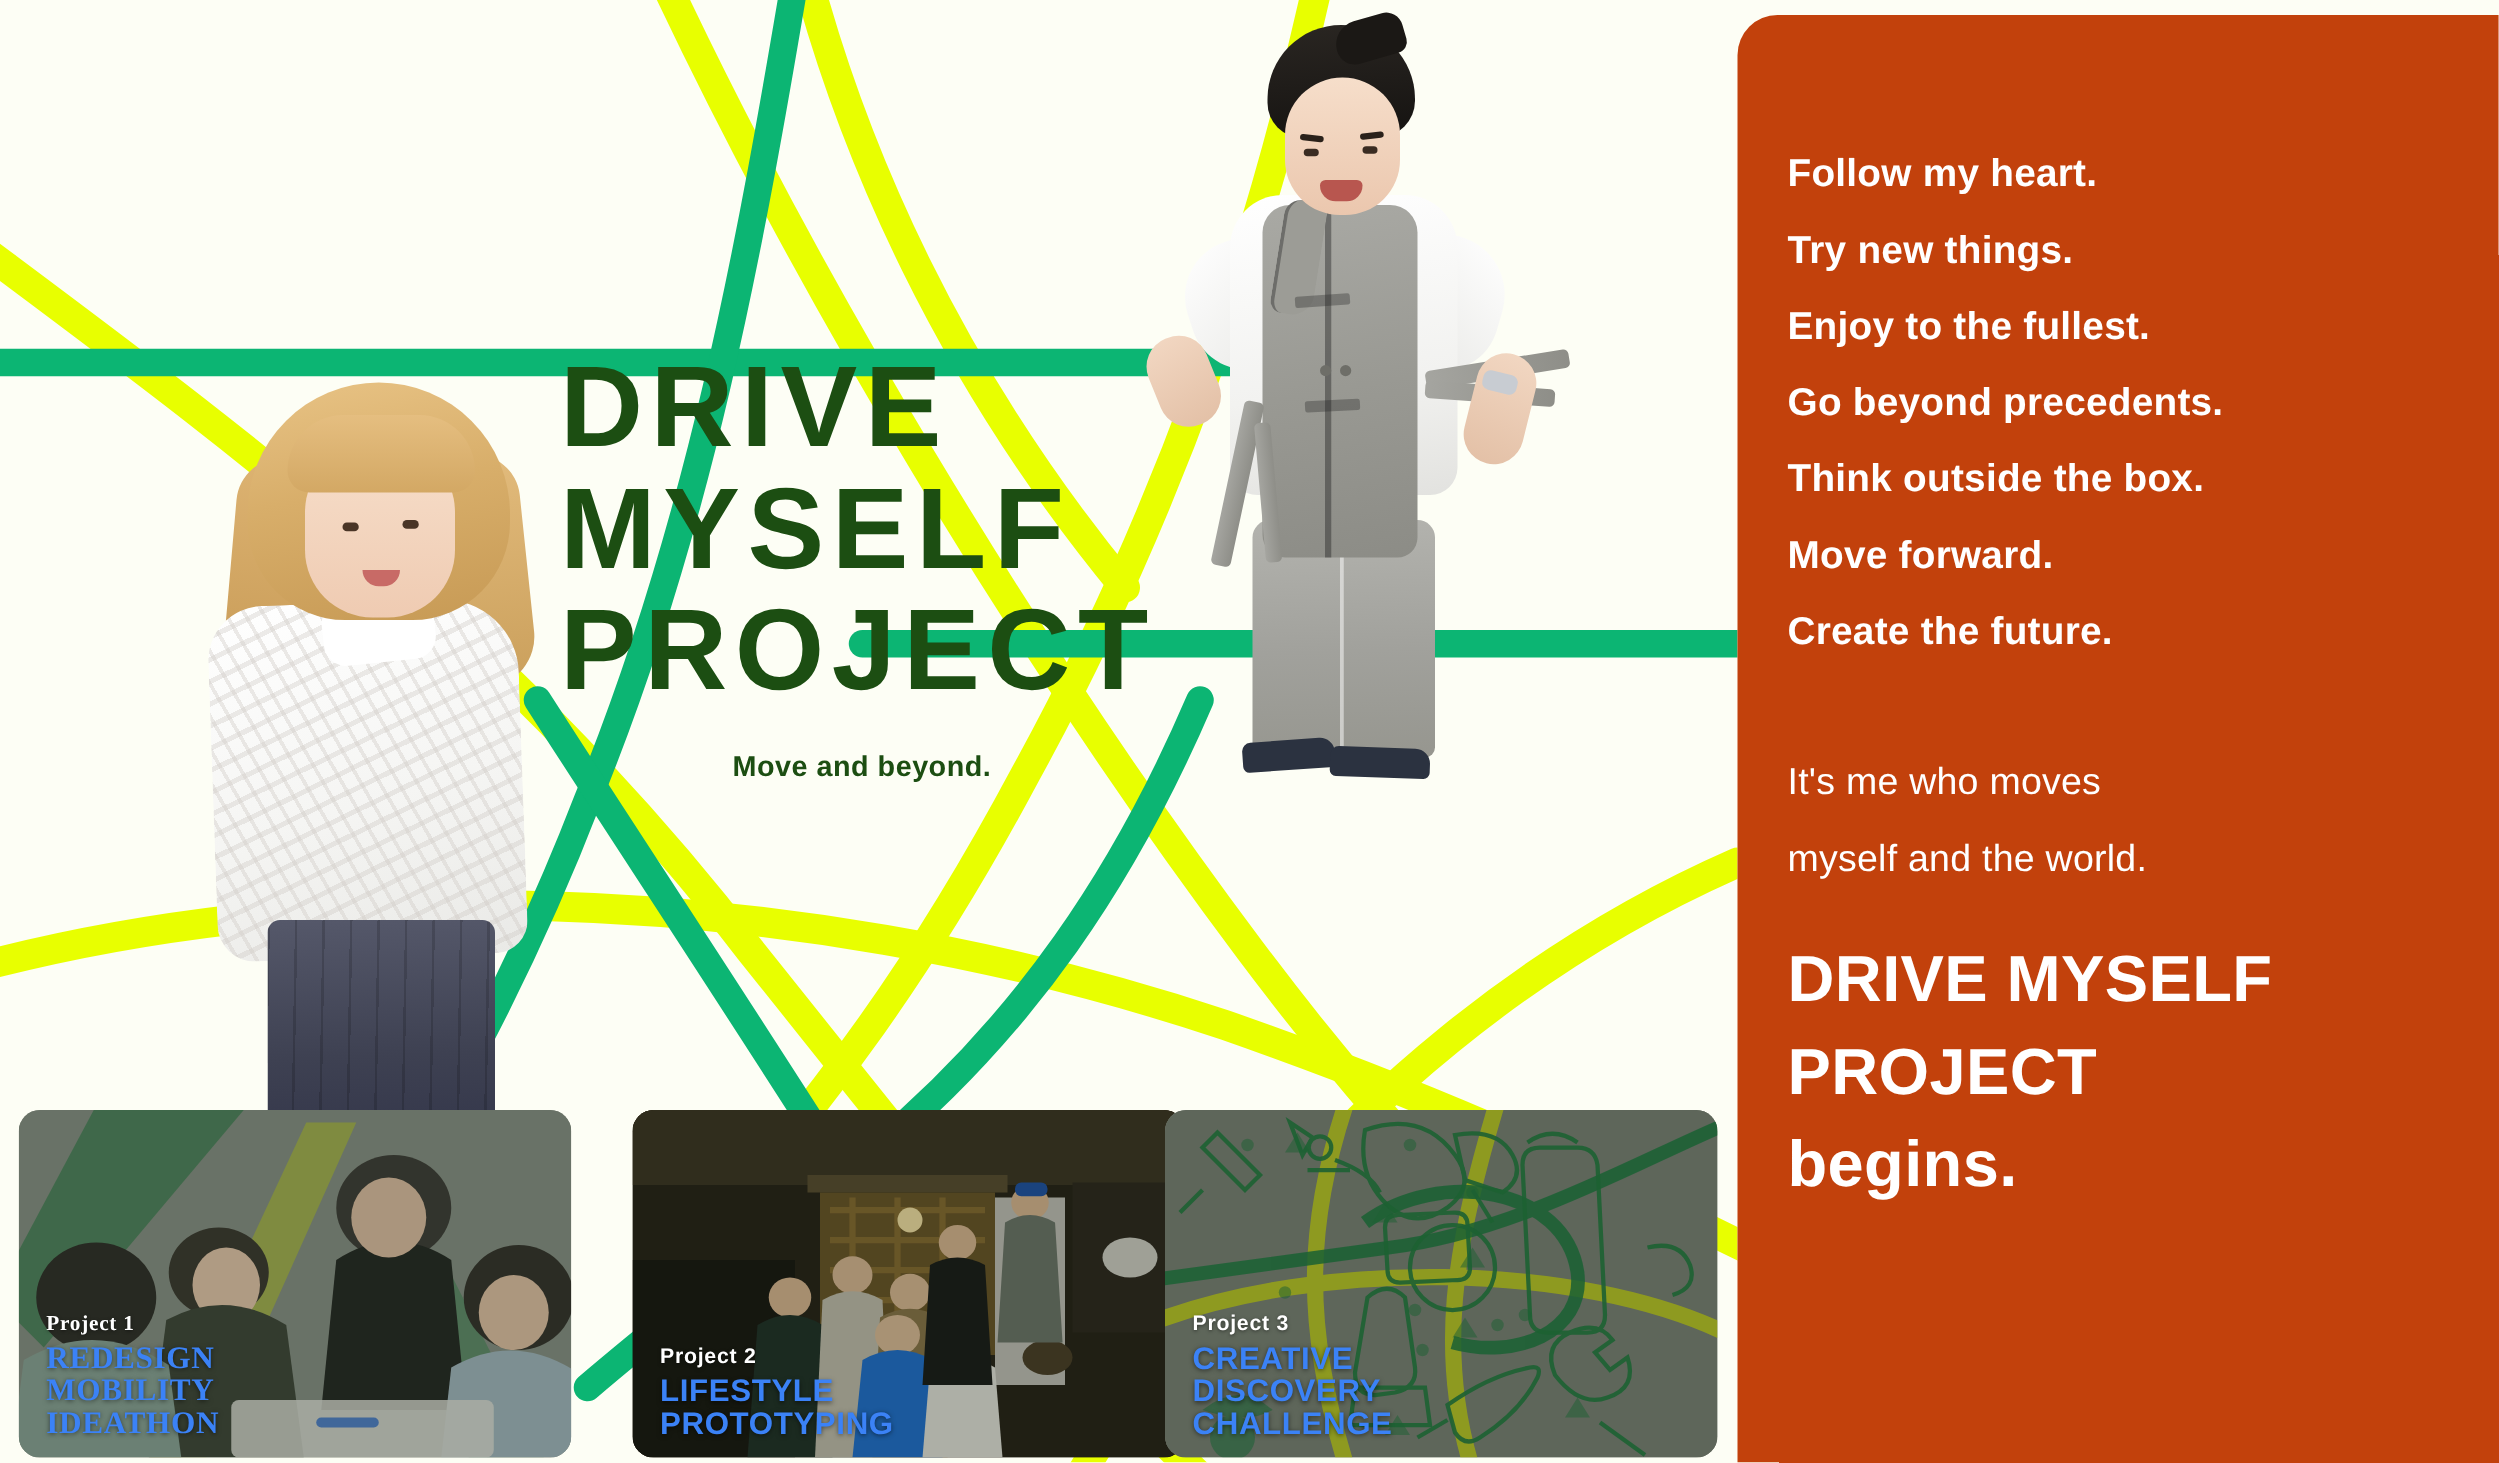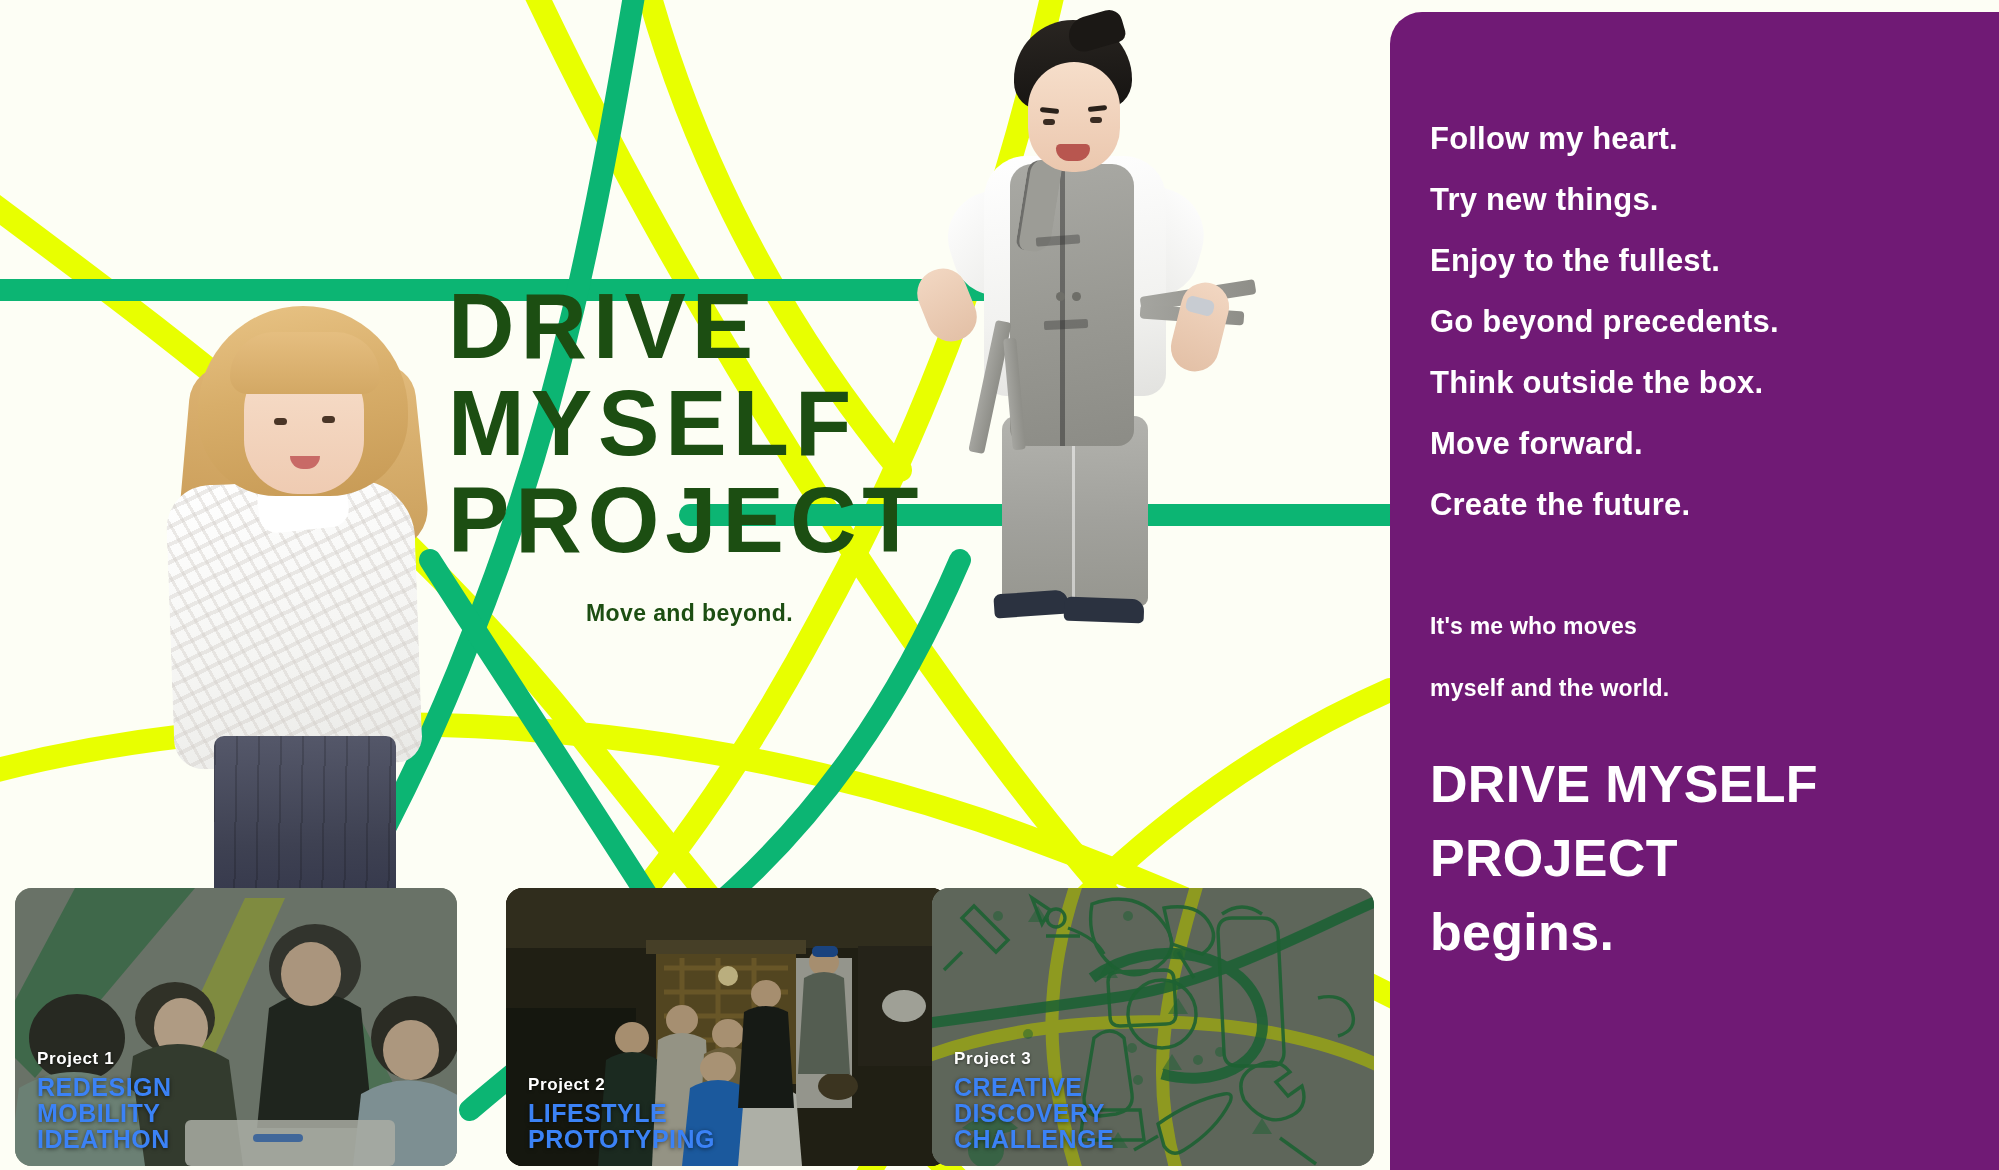--- a/index.html
+++ b/index.html
@@ -171,21 +171,21 @@
   .m-shoe { position:absolute; background:#2B3240; border-radius:7px 12px 5px 5px; height:24px; }
   .m-shoe.l { left:54px; top:572px; width:74px; transform:rotate(-4deg); }
   .m-shoe.r { left:124px; top:578px; width:80px; transform:rotate(2deg); }
 
   
   #cards { position:absolute; left:0; top:888px; width:1390px; height:282px; z-index:8; }
   .card {
     position:absolute; top:0; width:442px; height:278px;
     border-radius:17px; overflow:hidden; cursor:pointer;
   }
-  #card-1 { left:15px; }
+  #card-1 { left:15px;font-family:Liberation Serif, serif; }
   #card-2 { left:473px;margin-left:33px; }
   #card-3 { left:932px; }
 
   .card-bg { position:absolute; inset:0; }
   .card-overlay { position:absolute; inset:0; background:rgba(28,40,30,.30); }
   .card-text { position:absolute; left:22px; bottom:14px; z-index:4; }
   .card-kicker {
     font-size:17px; font-weight:700; color:#FFFFFF; letter-spacing:.6px;
     margin-bottom:5px; text-shadow:0 1px 3px rgba(0,0,0,.5);
   }
@@ -197,30 +197,30 @@
   
   .c1 { background:linear-gradient(160deg,#8D9486 0%, #7E8578 40%, #6E7568 100%); }
   
   .c2 { background:linear-gradient(170deg,#3B3222 0%, #241D12 55%, #17120B 100%); }
   
   .c3 { background:linear-gradient(160deg,#7E8478 0%, #767C70 55%, #6D7367 100%); }
 
   
   #panel {
     position:absolute; left:1390px; top:12px; width:609px; height:1158px;
-    background:#701a75; border-radius:32px 0 0 0; overflow:hidden;
+    background:#c2410c; border-radius:32px 0 0 0; overflow:hidden;
     padding:96px 0 0 40px;
   }
   .p-line {
     color:#FFFFFF; font-size:31px; font-weight:600; line-height:61px;
     letter-spacing:.2px; white-space:nowrap;
   }
   #p-spacer { height:60px; }
   .p-sub {
-    color:#FFFFFF; font-size:23px; font-weight:700; line-height:62px;
+    color:#FFFFFF; font-size:30px; font-weight:400; line-height:62px;
     letter-spacing:.2px; white-space:nowrap;
   }
   #p-final { margin-top:28px; }
   .p-final-line {
     color:#FFFFFF; font-size:52px; font-weight:700; line-height:74px;
     letter-spacing:.3px; white-space:nowrap;
   }
 </style>
 </head>
 <body>

